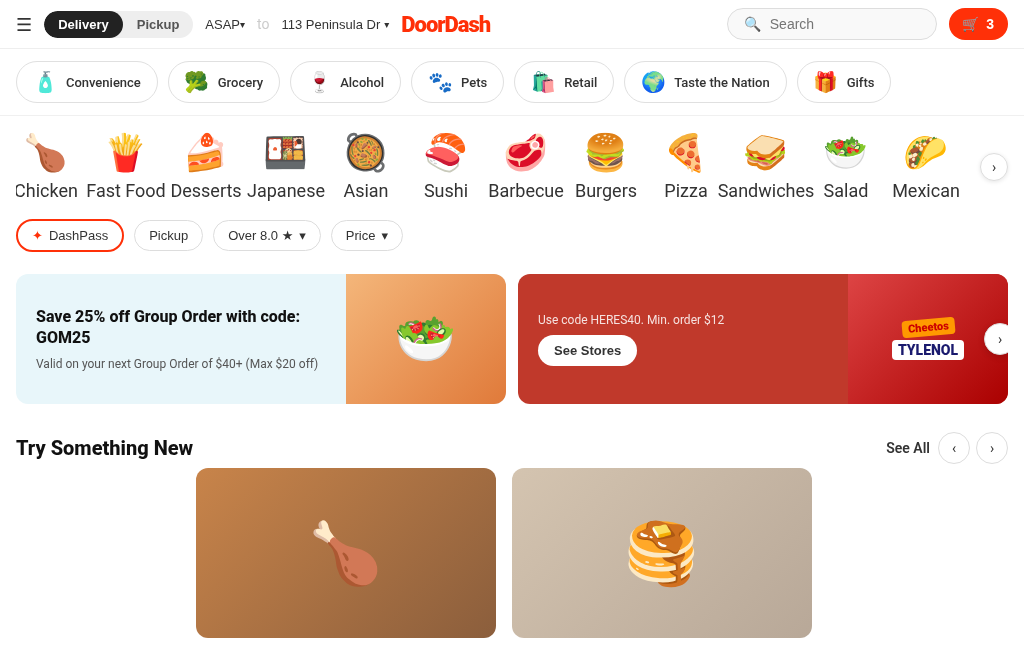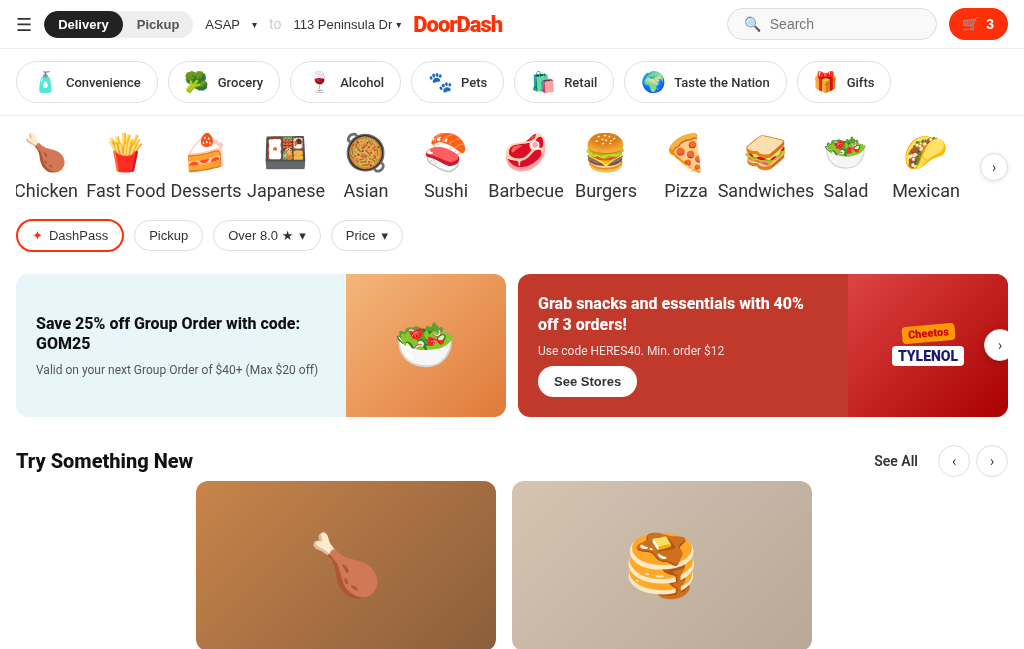--- a/index.html
+++ b/index.html
@@ -11,21 +11,21 @@
       gap: 12px; background: #fff; position: sticky; top: 0; z-index: 100;
     }
     .menu-icon { cursor: pointer; font-size: 18px; color: #333; }
     .delivery-toggle { display: flex; border-radius: 20px; overflow: hidden; background: #eee; }
     .delivery-toggle .btn {
       padding: 6px 14px; font-size: 13px; font-weight: 600; cursor: pointer; border: none; background: transparent;
     }
     .delivery-toggle .btn.active { background: #222; color: #fff; border-radius: 20px; }
     .delivery-toggle .btn.inactive { color: #555; }
     .asap-btn {
-      display: flex; align-items: center; gap: 12px; font-size: 13px; color: #333; cursor: pointer;
+      display: flex; align-items: center; gap: 0; font-size: 13px; color: #333; cursor: pointer;
       border: none; background: none; font-weight: 500;
     }
     .arrow { font-size: 10px; }
     .address-btn {
       display: flex; align-items: center; gap: 4px; font-size: 13px; color: #333; cursor: pointer;
       border: none; background: none; font-weight: 500;
     }
     .logo {
       flex: 1; display: flex; justify-content: flex-start; align-items: center;
     }
@@ -102,21 +102,21 @@
       position: absolute; right: -8px; top: 50%; transform: translateY(-50%);
       width: 32px; height: 32px; border-radius: 50%; background: #fff; border: 1px solid #ddd;
       display: flex; align-items: center; justify-content: center; cursor: pointer; font-size: 14px;
       box-shadow: 0 2px 6px rgba(0,0,0,0.15); z-index: 10;
     }
 
     
     .section { padding: 16px 16px; }
     .section-header { display: flex; justify-content: space-between; align-items: center; margin-bottom: 4px; }
     .section-title { font-size: 20px; font-weight: 800; color: #111; }
-    .section-actions { display: flex; align-items: center; gap: 20px; }
+    .section-actions { display: flex; align-items: center; gap: 8px; }
     .see-all-link { font-size: 14px; color: #333; font-weight: 600; cursor: pointer; text-decoration: none; }
     .nav-arrows { display: flex; gap: 6px; }
     .nav-arrow {
       width: 32px; height: 32px; border-radius: 50%; border: 1px solid #ddd; background: #fff;
       display: flex; align-items: center; justify-content: center; cursor: pointer; font-size: 14px;
     }
 
     .restaurants-grid { display: flex; gap: 16px; padding-left: 180px; }
     .restaurant-card { width: 300px; flex-shrink: 0; cursor: pointer; }
     .restaurant-img {
@@ -274,21 +274,20 @@
       <div class="banner-title">Save 25% off Group Order with code: GOM25</div>
       <div class="banner-sub">Valid on your next Group Order of $40+ (Max $20 off)</div>
     </div>
     <div class="banner-image" style="background:linear-gradient(135deg,#f4b67a,#e07a3a); display:flex; align-items:center; justify-content:center;">
       <span style="font-size:50px;">🥗</span>
     </div>
   </div>
 
   <div class="banner banner-right" style="position:relative;">
     <div class="banner-content">
-      <div class="banner-title">Grab snacks and essentials with 40% off 3 orders!</div>
       <div class="banner-sub">Use code HERES40. Min. order $12</div>
       <button class="see-stores-btn">See Stores</button>
     </div>
     <div class="banner-image" style="background:linear-gradient(135deg,#d44,#a00); display:flex; align-items:center; justify-content:center; flex-direction:column; gap:4px;">
       <div style="background:#f90; color:#c00; font-weight:900; font-size:11px; padding:2px 6px; border-radius:4px; transform:rotate(-5deg);">Cheetos</div>
       <div style="background:#fff; color:#1a1a6e; font-weight:900; font-size:14px; padding:2px 6px; border-radius:4px; margin-top:0;">TYLENOL</div>
     </div>
     <div class="banner-next">›</div>
   </div>
 </div>

